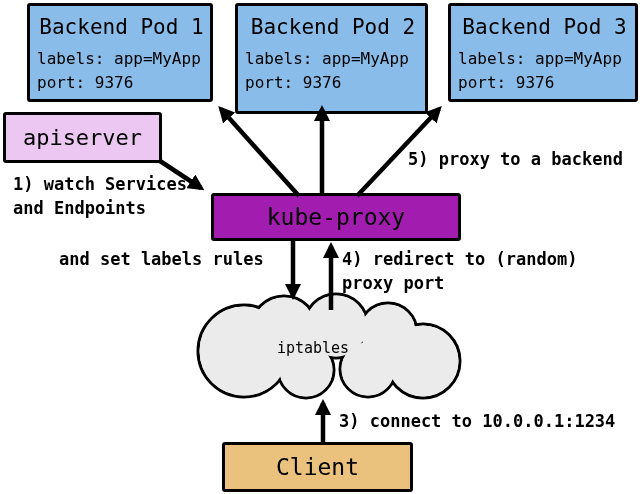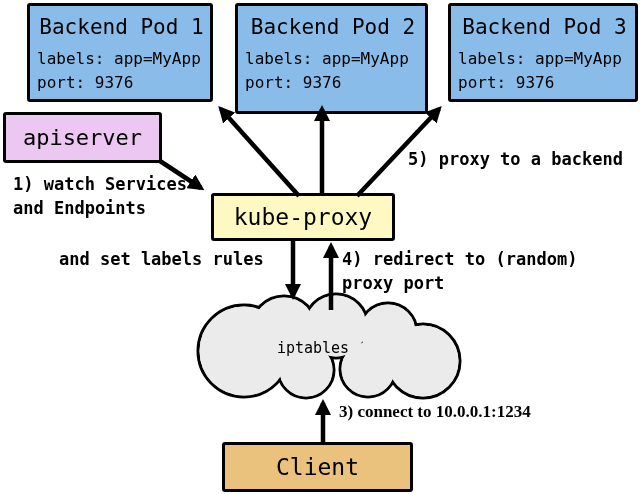--- a/index.html
+++ b/index.html
@@ -35,35 +35,35 @@
     white-space: nowrap;
   }
   .label-box {
     display: flex;
     align-items: center;
     justify-content: center;
     white-space: nowrap;
     text-align: right;
   }
   #apiserver-box { left: 3px;   top: 112px; width: 159px; height: 51px; background: #ecc7f2; font-size: 22px; }
-  #kube-proxy-box{ left: 211px; top: 193px; width: 184px; height: 48px; background: #fef9c3; font-size: 23px; }
+  #kube-proxy-box{ left: 211px; top: 193px; width: 250px; height: 48px; background: #a21caf; font-size: 23px; }
   #client-box    { left: 222px; top: 442px; width: 191px; height: 50px; background: #eac17d; font-size: 23px; }
   #pod-1 { left: 27px;  top: 3px; width: 186px; height: 99px; }
   #pod-2 { left: 235px; top: 3px; width: 193px; height: 111px; }
   #pod-3 { left: 448px; top: 3px; width: 190px; height: 99px; }
   .step-label {
     position: absolute;
     font-weight: bold;
     font-size: 17px;
     line-height: 24px;
     white-space: nowrap;
   }
   #step1-label { left: 13px;  top: 172px; }
   #step2-label { left: 59px;  top: 247px; }
-  #step3-label { left: 339px; top: 400px; font-family: Liberation Serif, serif; }
+  #step3-label { left: 339px; top: 409px; }
   #step4-label { left: 342px; top: 247px; }
   #step5-label { left: 408px; top: 147px; }
   #iptables-label {
     position: absolute;
     left: 253px; top: 339px;
     width: 120px;
     text-align: center;
     font-size: 15px;
   }
   #arrow-layer {

